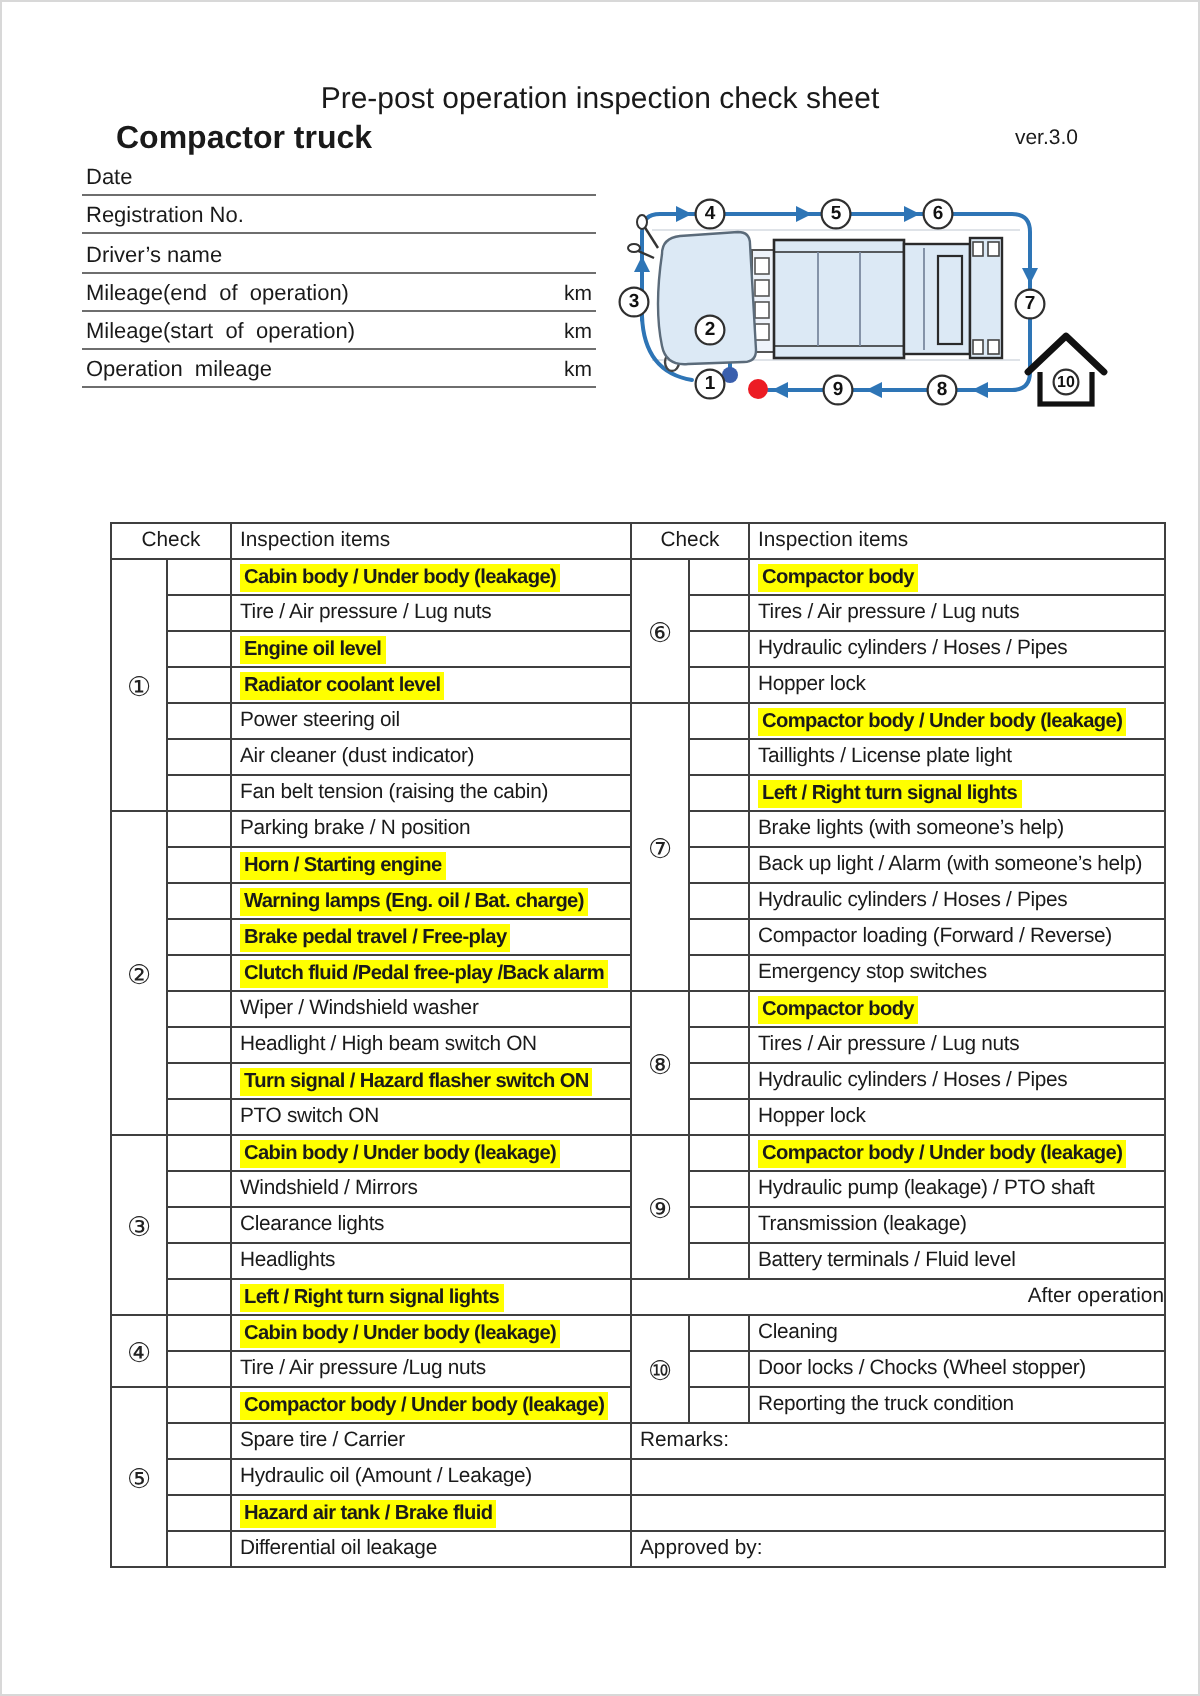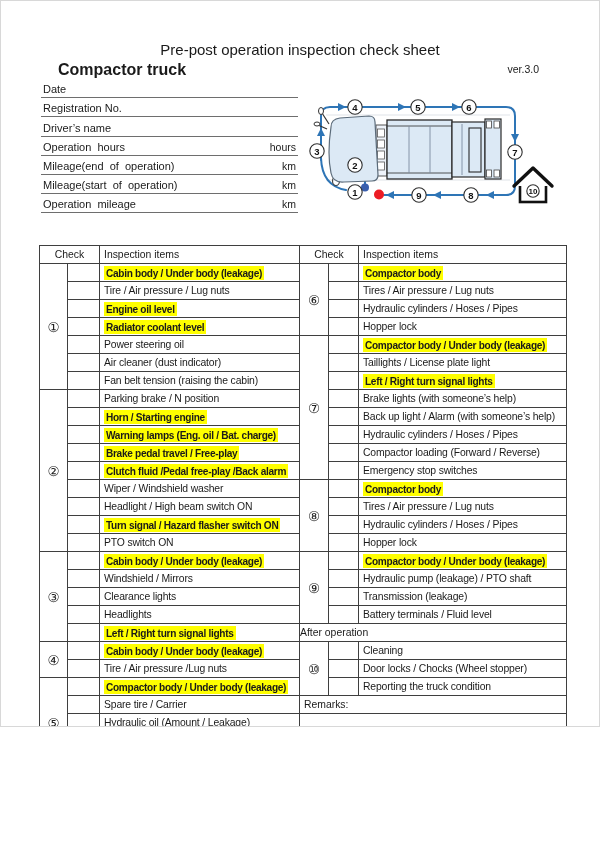--- a/index.html
+++ b/index.html
@@ -1,17 +1,17 @@
 <!DOCTYPE html>
 <html><head>
 <meta charset="utf-8">
 <style>
   html,body { margin:0; padding:0; background:#fff; }
   .page {
-    position:relative; width:600px; height:727px; box-sizing:border-box;
+    position:relative; width:600px; height:848px; box-sizing:border-box;
     background:#ffffff; border:1px solid #d8d8d8;
     font-family:"Liberation Sans", sans-serif; color:#1a1a1a; overflow:hidden;
   }
   .title { position:absolute; top:40px; left:0; width:100%; text-align:center; font-size:15px; }
   .truck-type { position:absolute; top:60px; left:57px; font-size:16px; font-weight:bold; }
   .version { position:absolute; top:62px; right:60px; font-size:10.5px; }
 
   
   .form { position:absolute; top:78px; left:40px; width:257px;text-align:right; }
   .form-row {
@@ -20,46 +20,45 @@
     display:flex; justify-content:space-between; align-items:flex-end;
     padding:0 2px 2px 2px;
   }
   .form-row .mid { position:absolute; left:168px; bottom:1px; font-size:11px; }
   .form-row .unit { font-size:10.5px; }
 
   
   .diagram { position:absolute; top:83px; left:303px; }
 
   
-  .ctable { position:absolute; top:244px; border-collapse:collapse; table-layout:fixed; font-size:10.4px; }
+  .ctable { position:absolute; top:260px; border-collapse:collapse; table-layout:fixed; font-size:10.4px;margin-left:16px; }
   #left-table  { left:38px; }
   #right-table { left:298px; }
   .ctable td { border:1px solid #3f3f3f; height:17px; padding:0; overflow:hidden; white-space:nowrap; vertical-align:middle; }
   .ctable td.hd { padding-left:4px; }
   .ctable td.hdchk { text-align:center; padding-left:0; }
   .ctable td.num { text-align:center; font-size:13.5px; color:#222; }
   .ctable td.items { padding:0 1px 0 4px; letter-spacing:-0.15px; }
   .ctable td.full { padding-left:4px; }
-  .ctable td.center { text-align:left; padding-left:0; }
+  .ctable td.center { text-align:right; padding-left:0; }
   .hl { background:#ffff00; font-weight:bold; font-size:10.1px; letter-spacing:-0.3px; padding:1.5px 2px 1.5px 2px; }
 </style>
 </head>
 <body>
 
 <div class="page">
 
   <div class="title">Pre-post operation inspection check sheet</div>
   <div class="truck-type">Compactor truck</div>
   <div class="version">ver.3.0</div>
 
   <div class="form" id="info-form">
       <div class="form-row"><span>Date</span><span class="unit"></span></div>
       <div class="form-row"><span>Registration No.</span><span class="unit"></span></div>
       <div class="form-row"><span>Driver’s name</span><span class="unit"></span></div>
-      <div class="form-row"><span>Operation  hours</span><span class="unit">hours</span></div>
       <div class="form-row"><span>Mileage(end  of  operation)</span><span class="unit">km</span></div>
       <div class="form-row"><span>Mileage(start  of  operation)</span><span class="unit">km</span></div>
       <div class="form-row"><span>Operation  mileage</span><span class="unit">km</span></div>
     </div>
 
   <svg class="diagram" width="300" height="135" viewBox="0 0 300 135">
 
     <g stroke="#dfe3e8" stroke-width="1">
       <line x1="22" y1="31" x2="206" y2="31"></line>
       <line x1="22" y1="96" x2="206" y2="96"></line>

